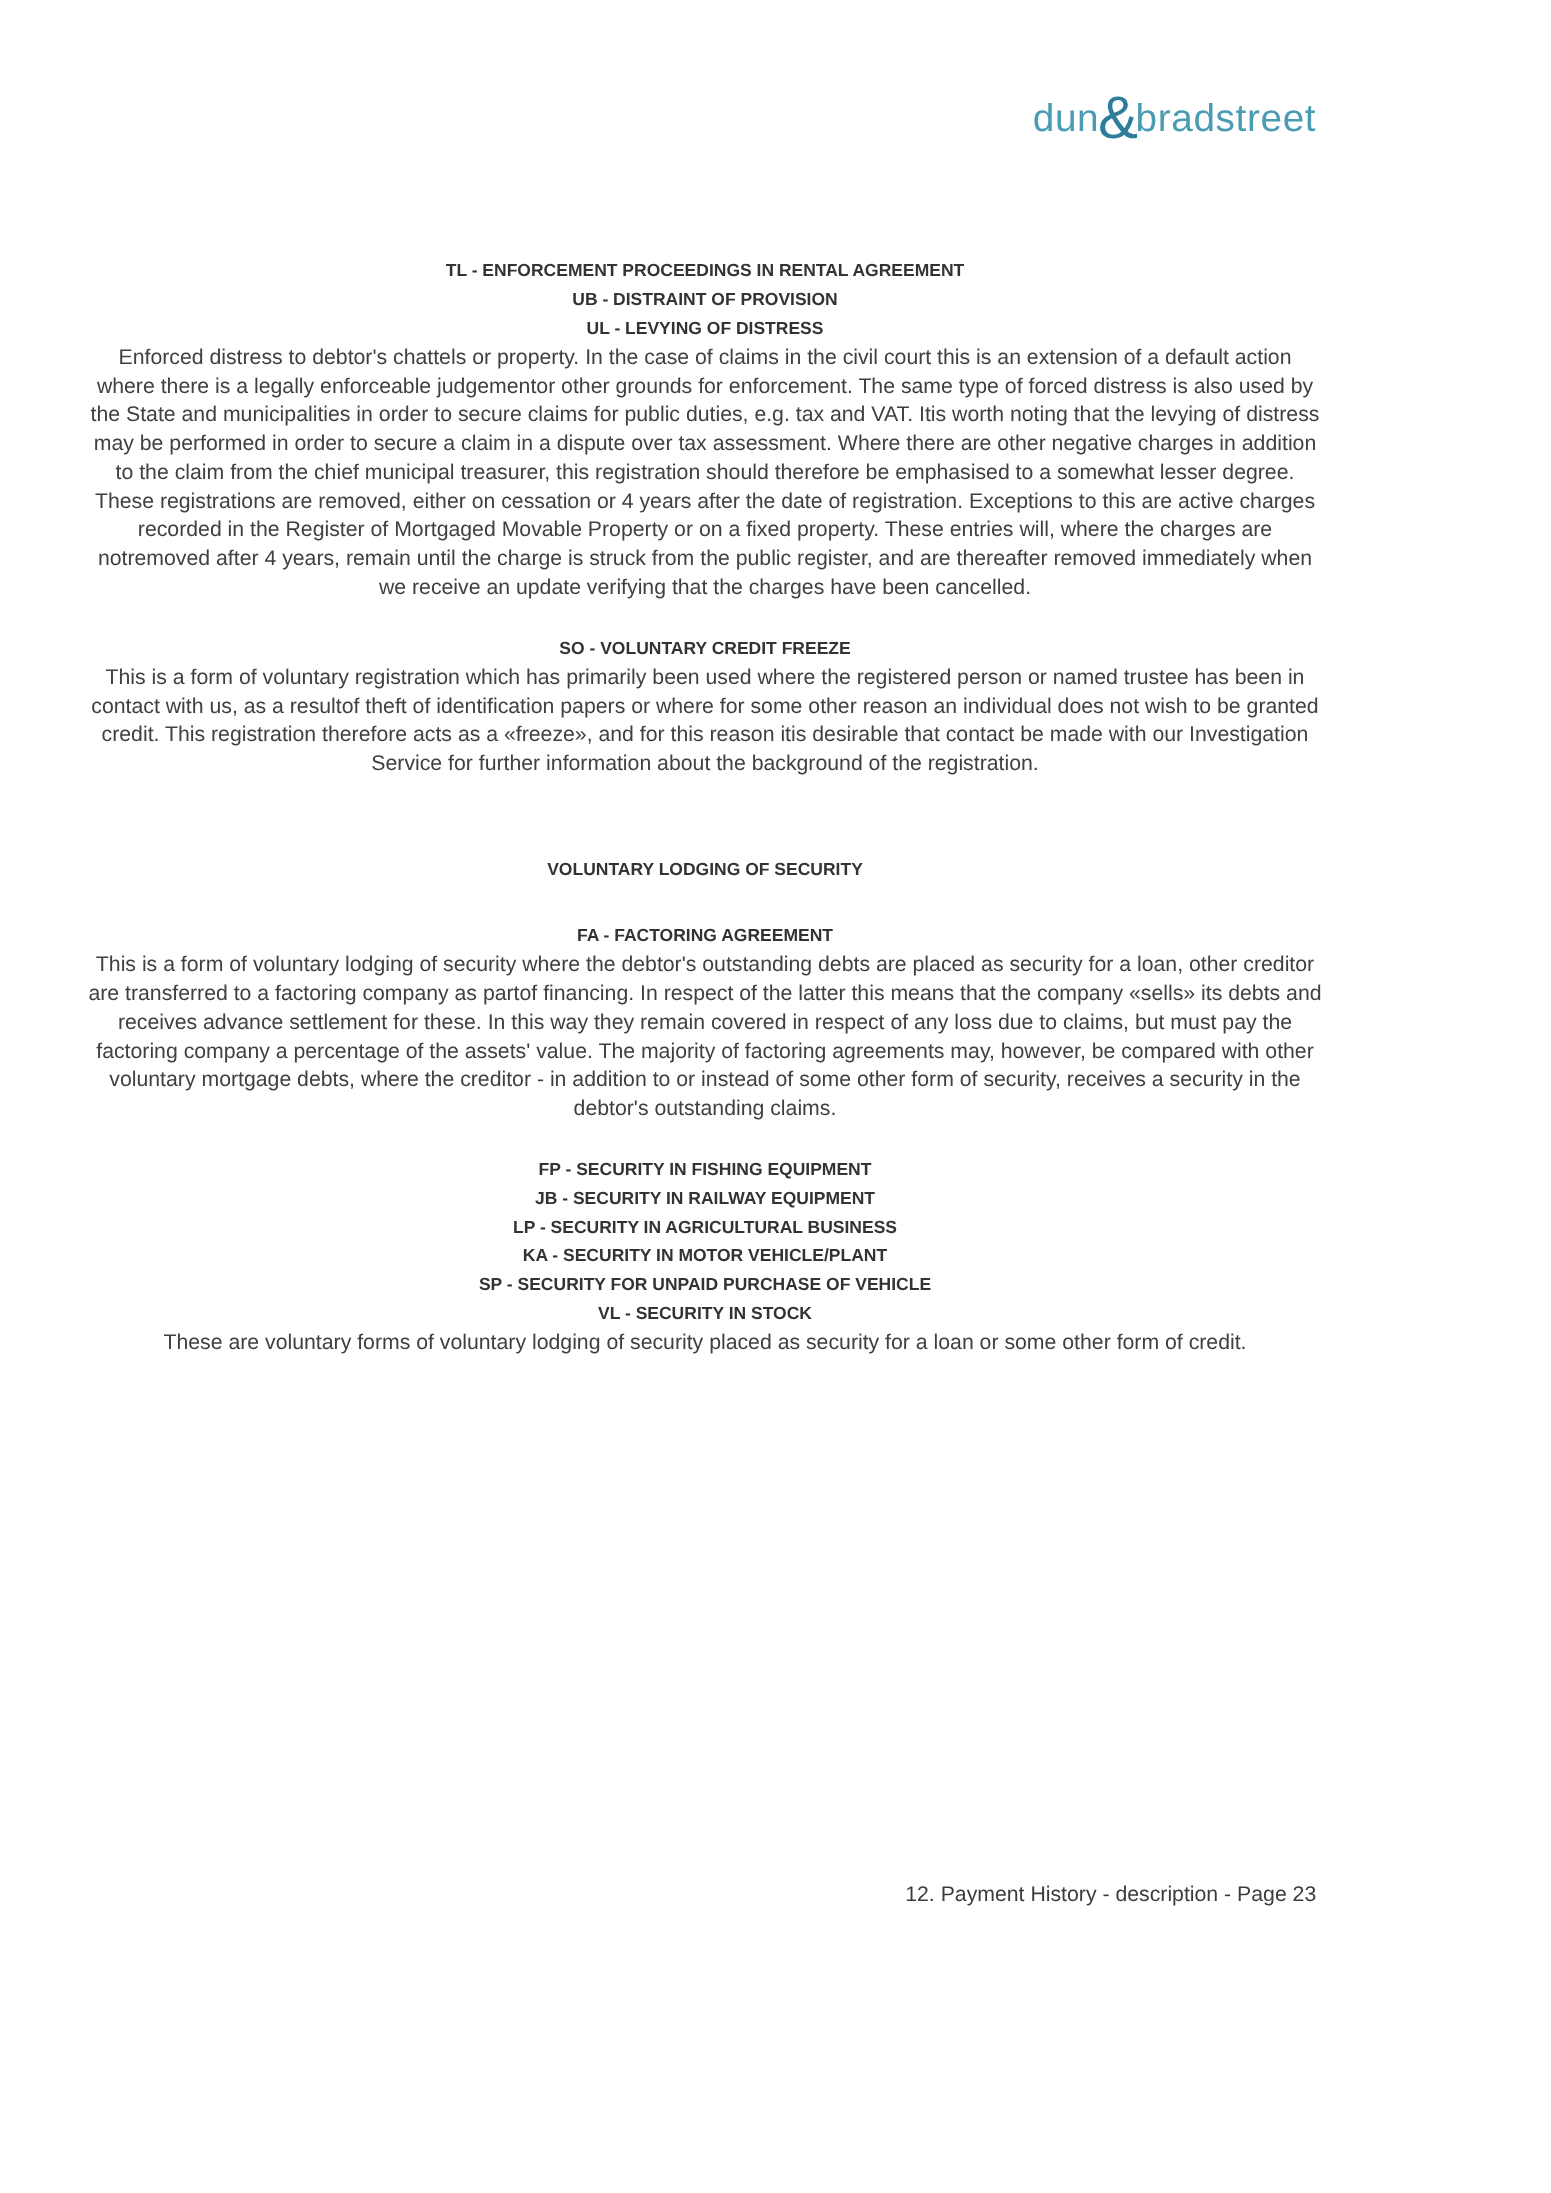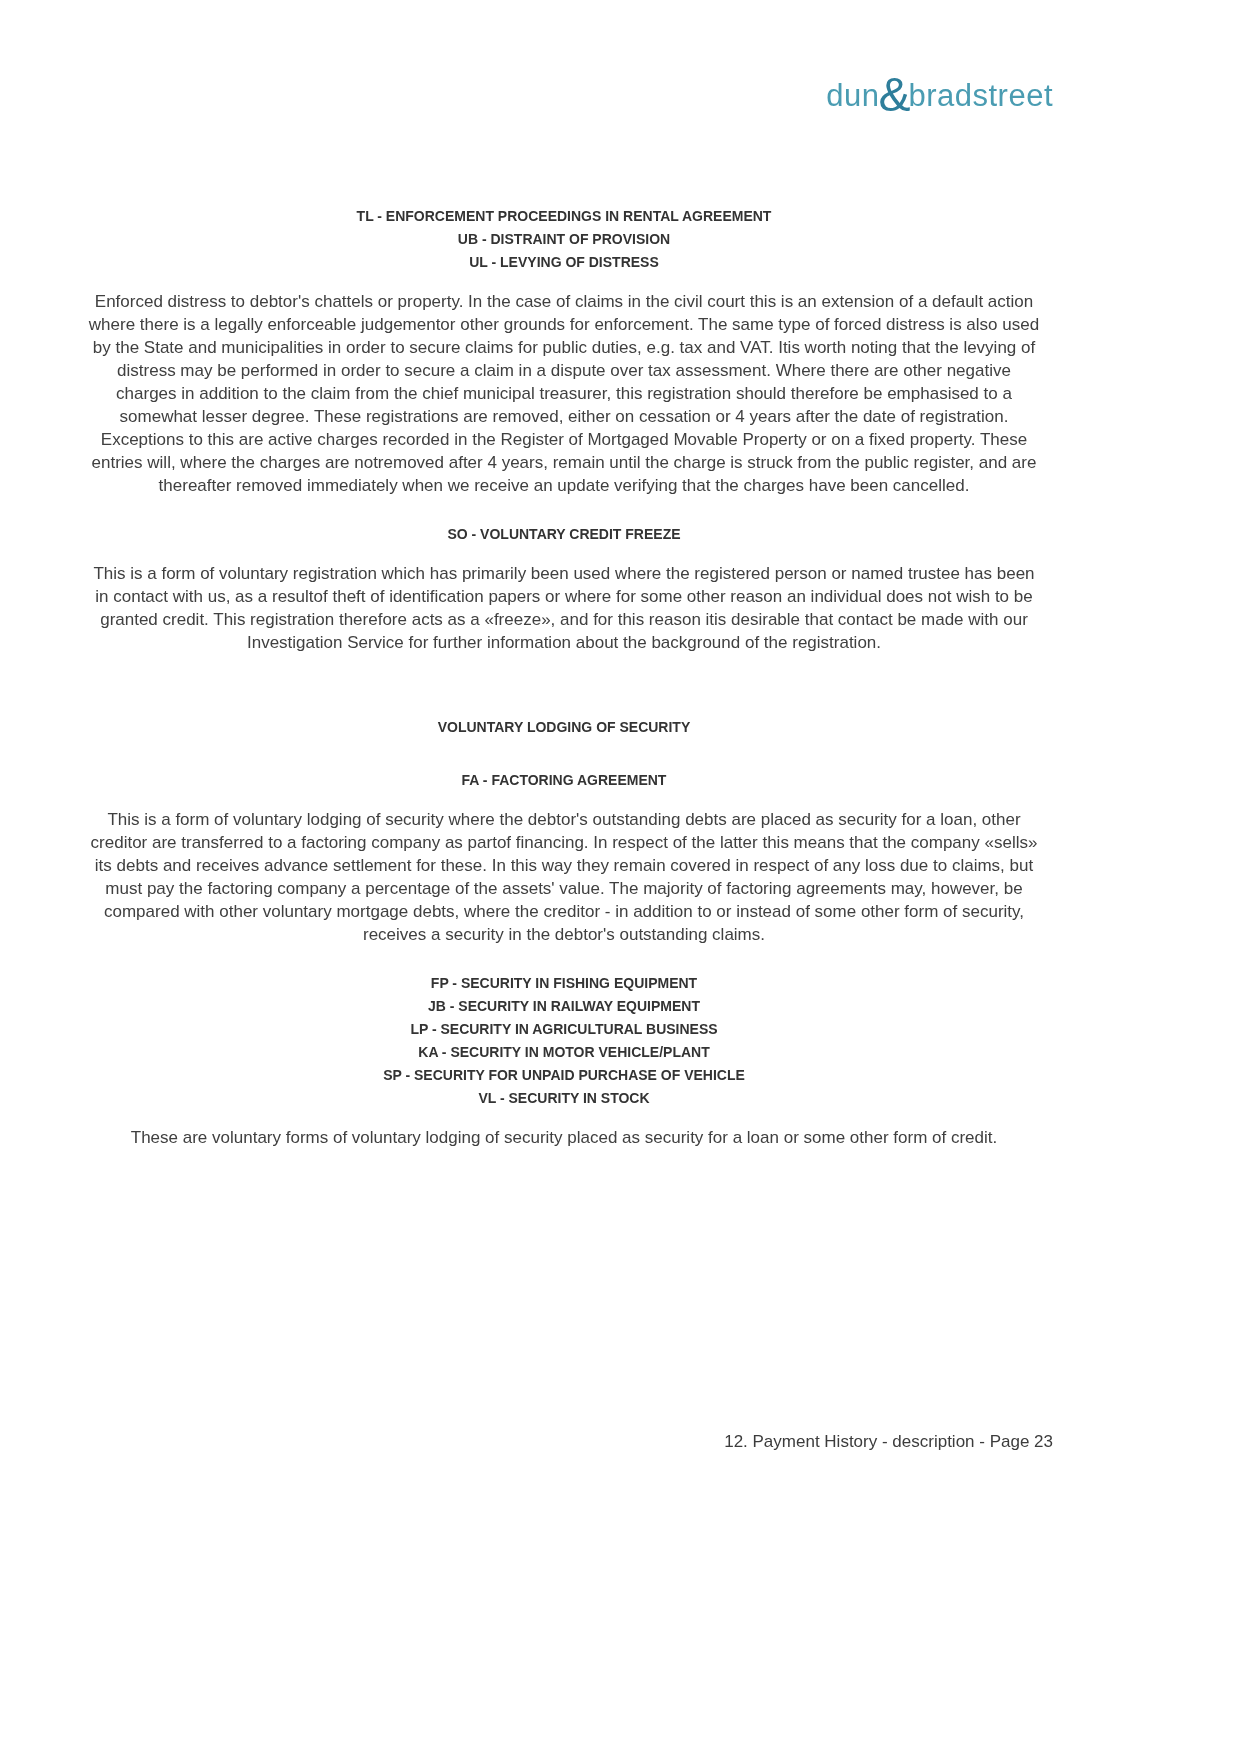--- a/index.html
+++ b/index.html
@@ -54,34 +54,34 @@
     width: 988px;
   }
   .code-line {
     margin: 0;
     font-size: 14px;
     line-height: 23px;
     font-weight: 700;
     color: #333333;
   }
   .body-par {
-    margin: 16px;
+    margin: 0;
     font-size: 17px;
     line-height: 23px;
     color: #404040;
   }
   .section-credit-freeze { margin-top: 26px; }
   .section-heading-block { margin-top: 62px; }
   .section-factoring { margin-top: 30px; }
   .section-security-codes { margin-top: 26px; }
 
   
   .footer {
     position: absolute;
-    top: 1432px;
+    top: 1506px;
     right: 188px;
     font-size: 17px;
     color: #3c3c3c;
     white-space: nowrap;
   }
 </style>
 </head>
 <body>
 
 <div class="page">

